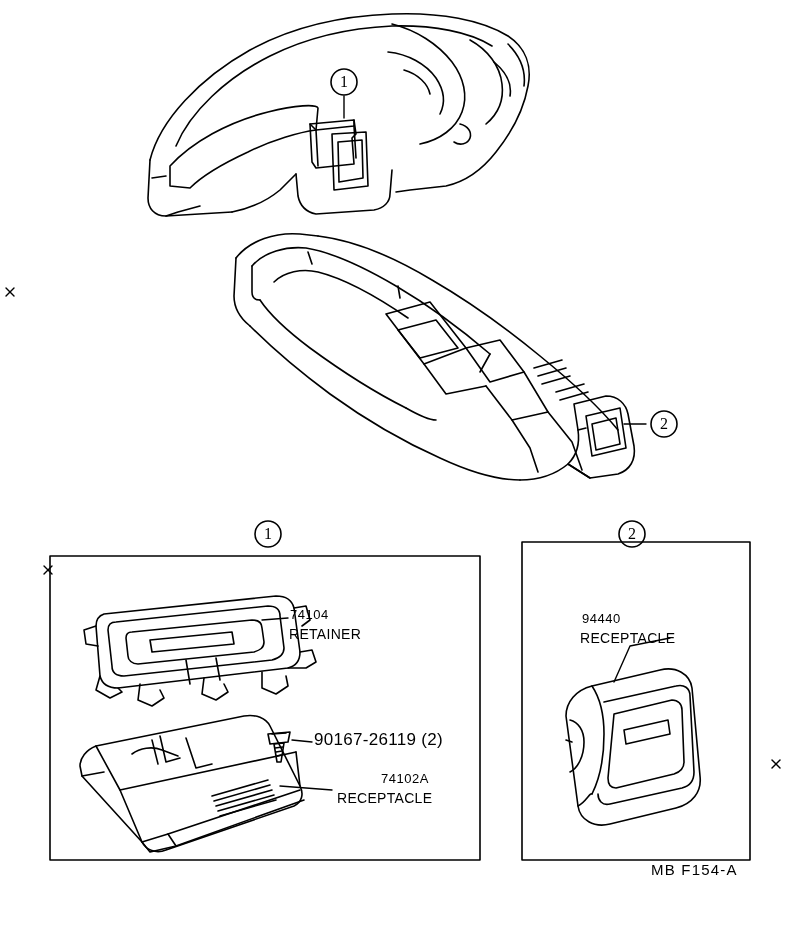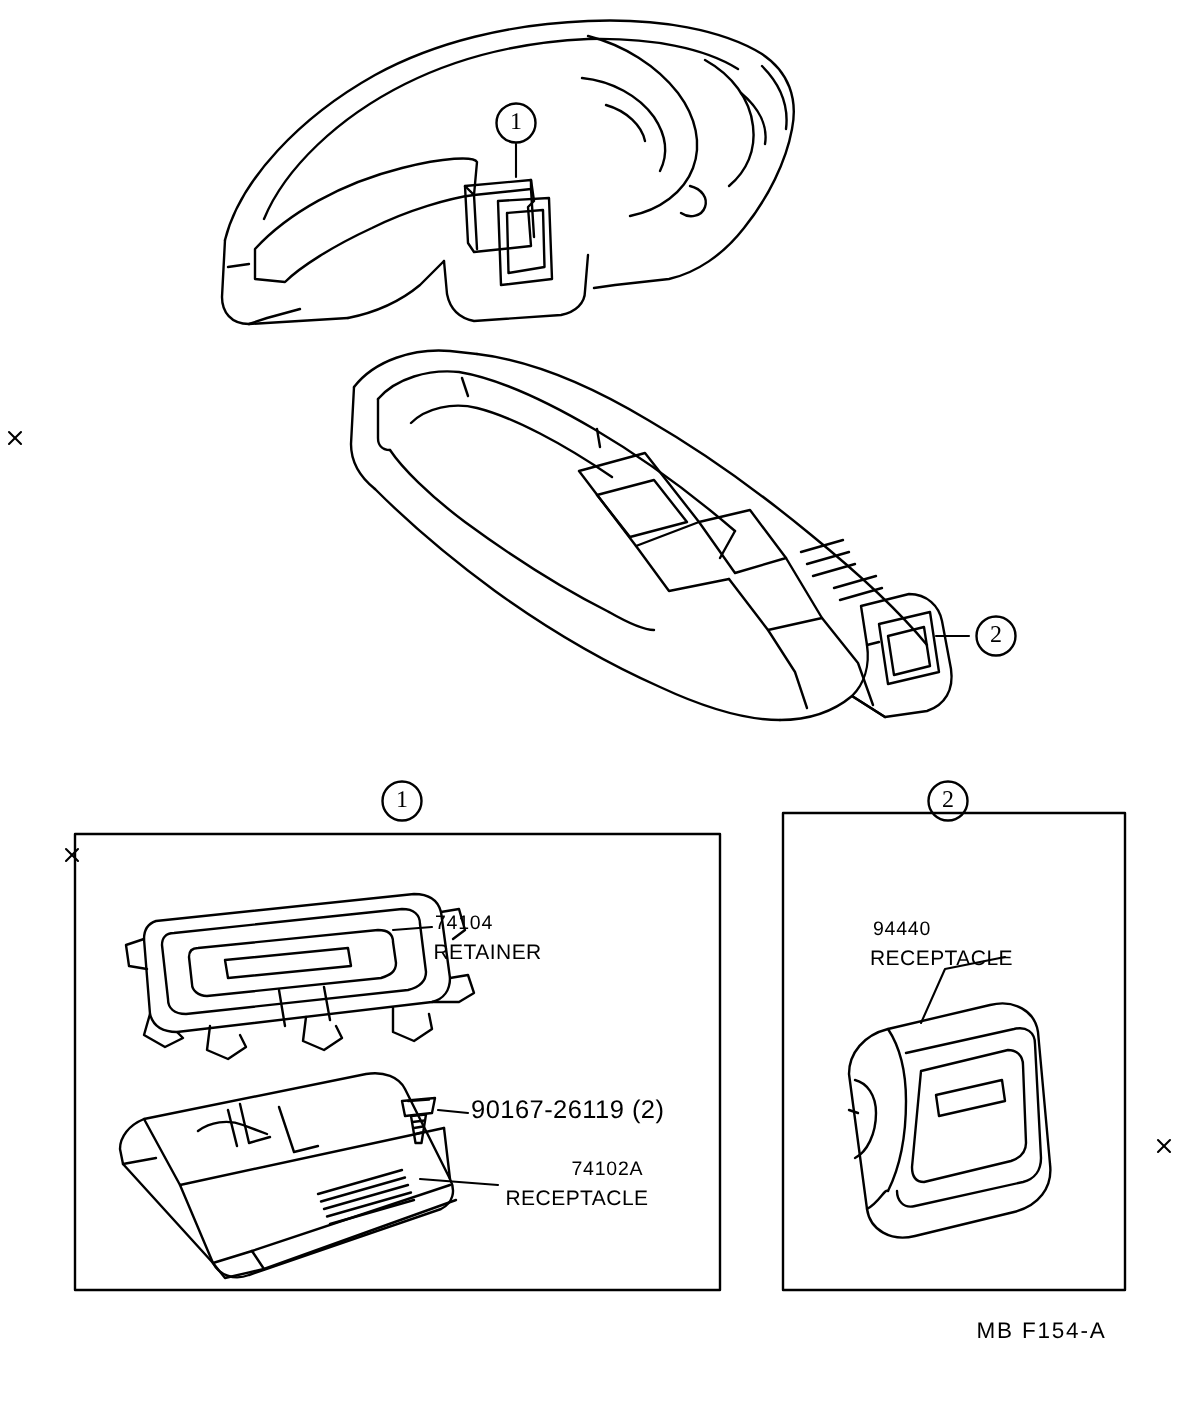--- a/index.html
+++ b/index.html
@@ -52,21 +52,20 @@
     height: 26px;
     line-height: 26px;
   }
   .hwlabel {
     font-size: 17px;
     letter-spacing: 0.3px;
   }
   .sheetcode {
     font-size: 15px;
     letter-spacing: 1.2px;
-    margin-top: 18px;
   }
 </style>
 </head>
 <body>
 
 <div id="diagram-root">
 
   <svg class="line-art" viewBox="0 0 800 942" xmlns="http://www.w3.org/2000/svg">
     <g fill="none" stroke="#000" stroke-width="1.6" stroke-linejoin="round" stroke-linecap="round">
 

